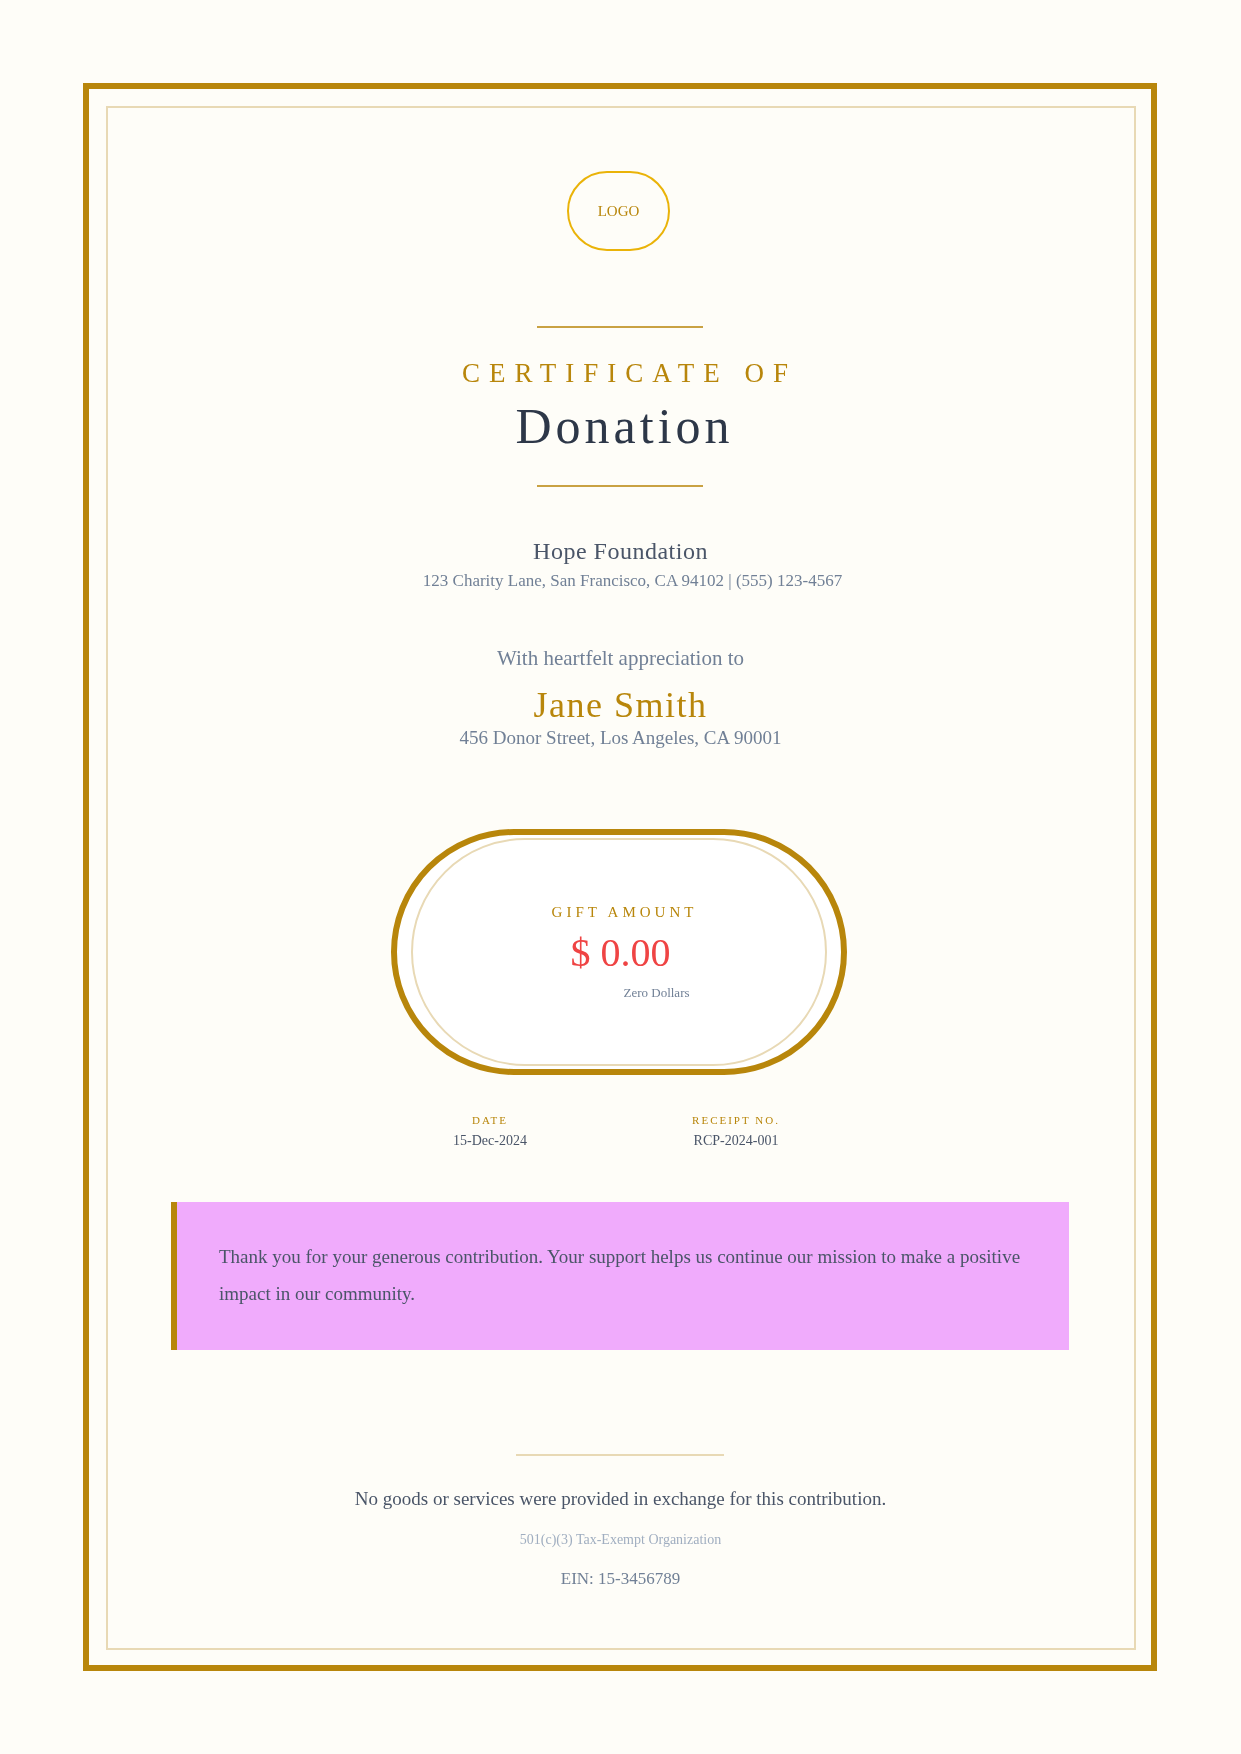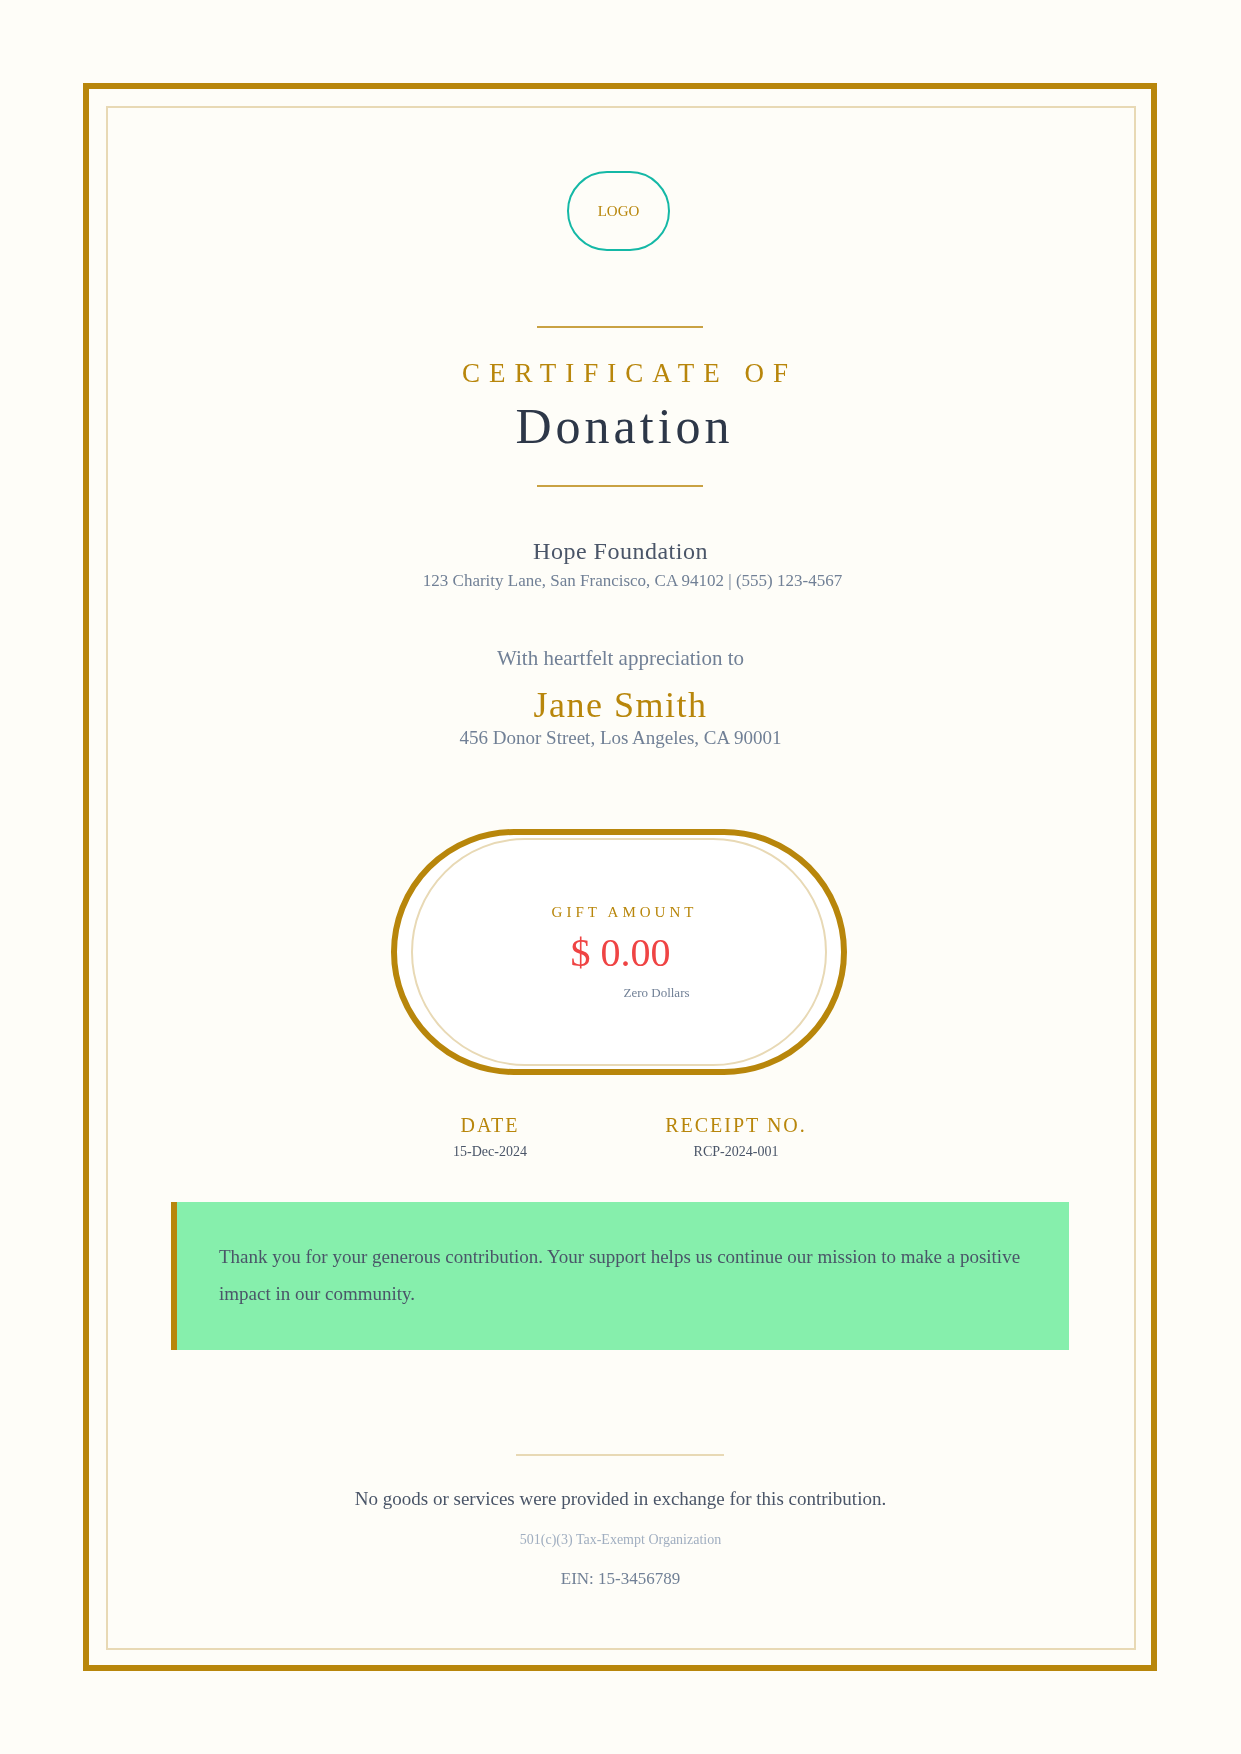--- a/index.html
+++ b/index.html
@@ -11,21 +11,21 @@
     position:absolute; left:83px; top:83px; width:1062px; height:1576px;
     border:6px solid #b8860b; box-sizing:content-box;
   }
   .inner {
     position:absolute; left:106px; top:106px; width:1026px; height:1540px;
     border:2px solid #e8d9b5;
   }
   .center { position:absolute; left:0; width:1241px; text-align:center; }
   .logo {
     position:absolute; left:567px; top:171px; width:103px; height:80px;
-    border:2px solid #14b8a6; border-radius:40px; box-sizing:border-box;
+    border:2px solid #eab308; border-radius:40px; box-sizing:border-box;
     display:flex; align-items:center; justify-content:center;
     color:#b8860b; font-size:15px;font-family:Liberation Serif, serif;
   }
   .divider { position:absolute; left:537px; width:166px; height:2px; background:#c9a243; }
   .cert-of { top:358px; color:#b8860b; font-size:27px; letter-spacing:9px; padding-left:9px; }
   .title { top:397px; color:#2d3748; font-size:50px; letter-spacing:4px; padding-left:4px; }
   .org-name { top:538px; color:#4a5568; font-size:24px; letter-spacing:0.5px; }
   .org-addr { top:571px; color:#718096; font-size:17px;margin-left:12px; }
   .appreciation { top:646px; color:#718096; font-size:21px; }
   .donor-name { top:684px; color:#b8860b; font-size:36px; letter-spacing:1.5px; }
@@ -36,25 +36,25 @@
     background:#ffffff;
   }
   .amount-ring {
     position:absolute; left:14px; top:3px; right:14px; bottom:3px;
     border:2px solid #e8d9b5; border-radius:117px;
   }
   .gift-label { top:904px; color:#b8860b; font-size:15px; letter-spacing:4px; padding-left:4px; }
   .gift-value { top:929px; color:#ef4444; font-size:40px; }
   .gift-words { top:985px; color:#718096; font-size:13px;margin-left:36px; }
   .meta-col { position:absolute; width:240px; text-align:center; }
-  .meta-label { color:#b8860b; font-size:20px; letter-spacing:2px;text-align:center; }
+  .meta-label { color:#b8860b; font-size:11px; letter-spacing:2px;text-align:center; }
   .meta-value { color:#4a5568; font-size:14px; margin-top:7px; }
   .quote {
     position:absolute; left:171px; top:1202px; width:898px; height:148px;
-    background:#86efac; border-left:6px solid #b8860b; box-sizing:border-box;
+    background:#f0abfc; border-left:6px solid #b8860b; box-sizing:border-box;
     padding:36px 40px 0 42px; color:#4a5568; font-size:19px; line-height:37px;
   }
   .footer-line { position:absolute; left:516px; top:1454px; width:208px; height:2px; background:#e8d9b5; }
   .disclaimer { top:1488px; color:#4a5568; font-size:19px; }
   .taxexempt { top:1532px; color:#a0aec0; font-size:14px; }
   .ein { top:1569px; color:#718096; font-size:17px; }
 </style>
 </head>
 <body>
 

